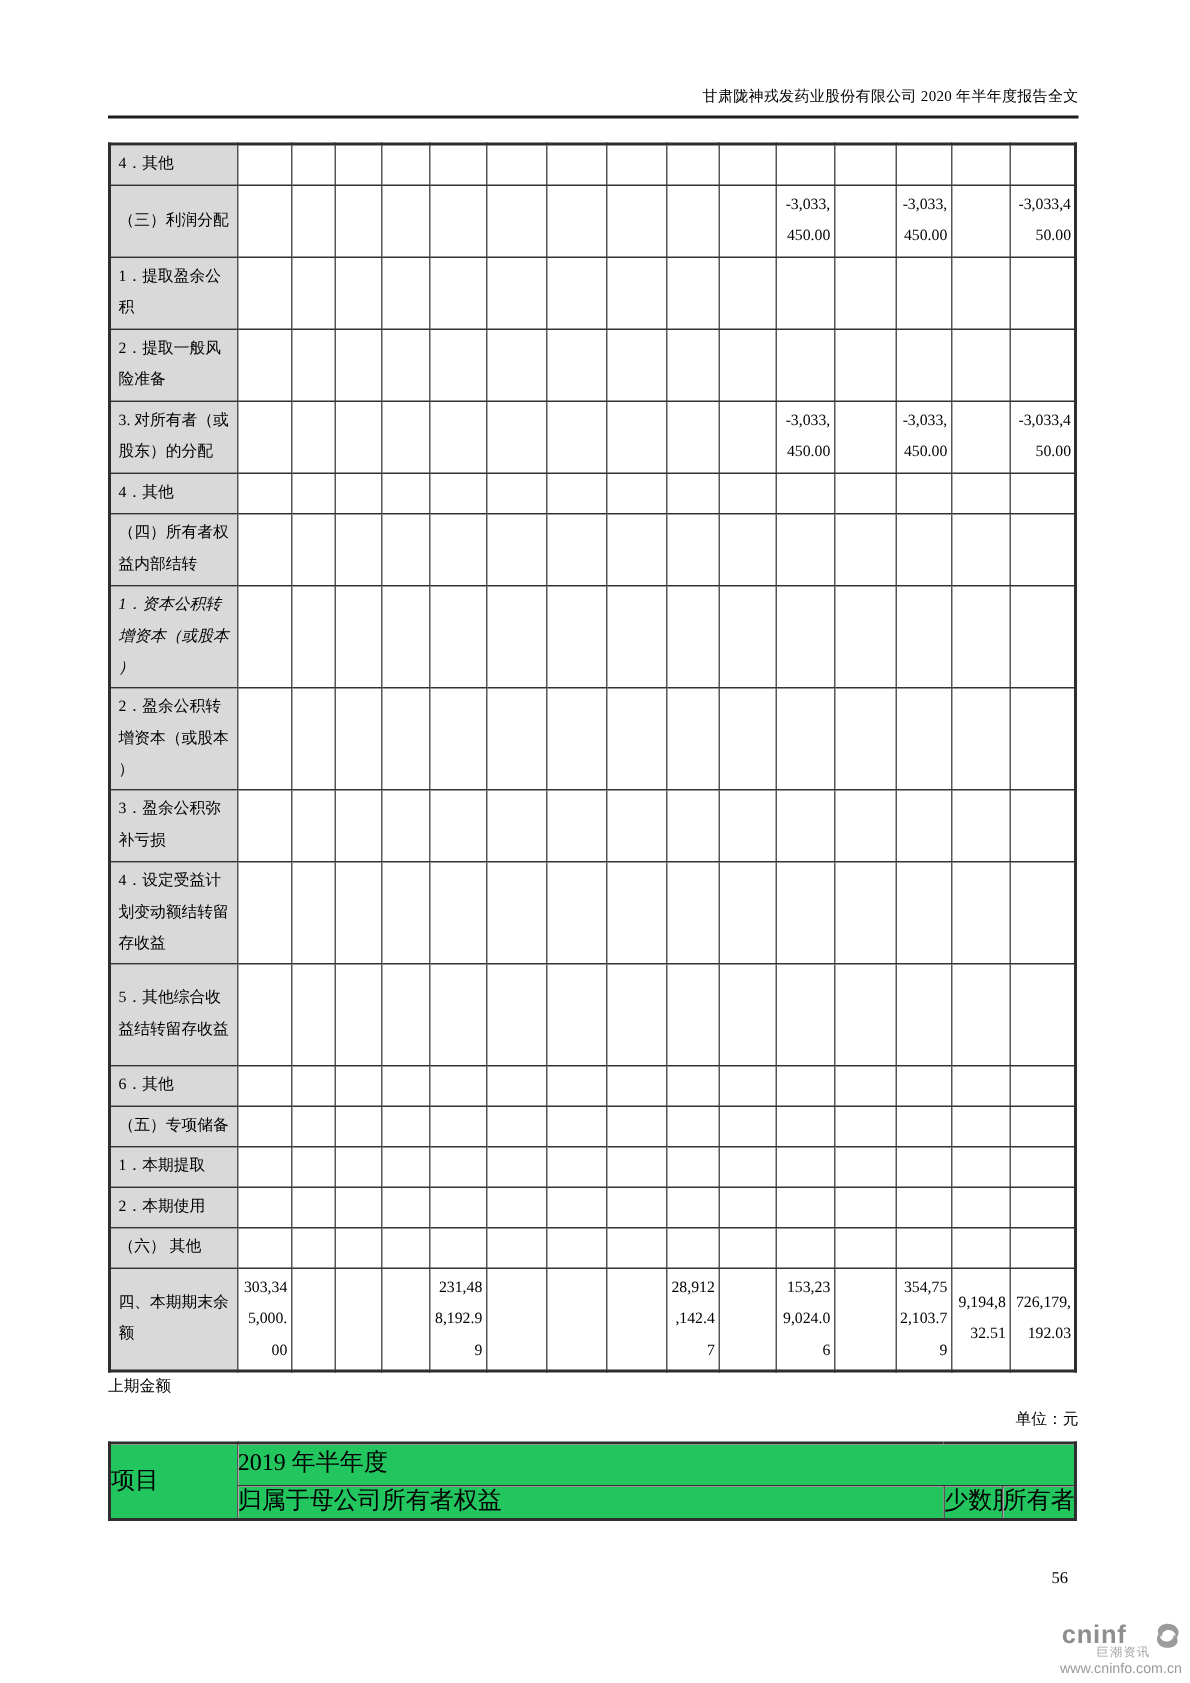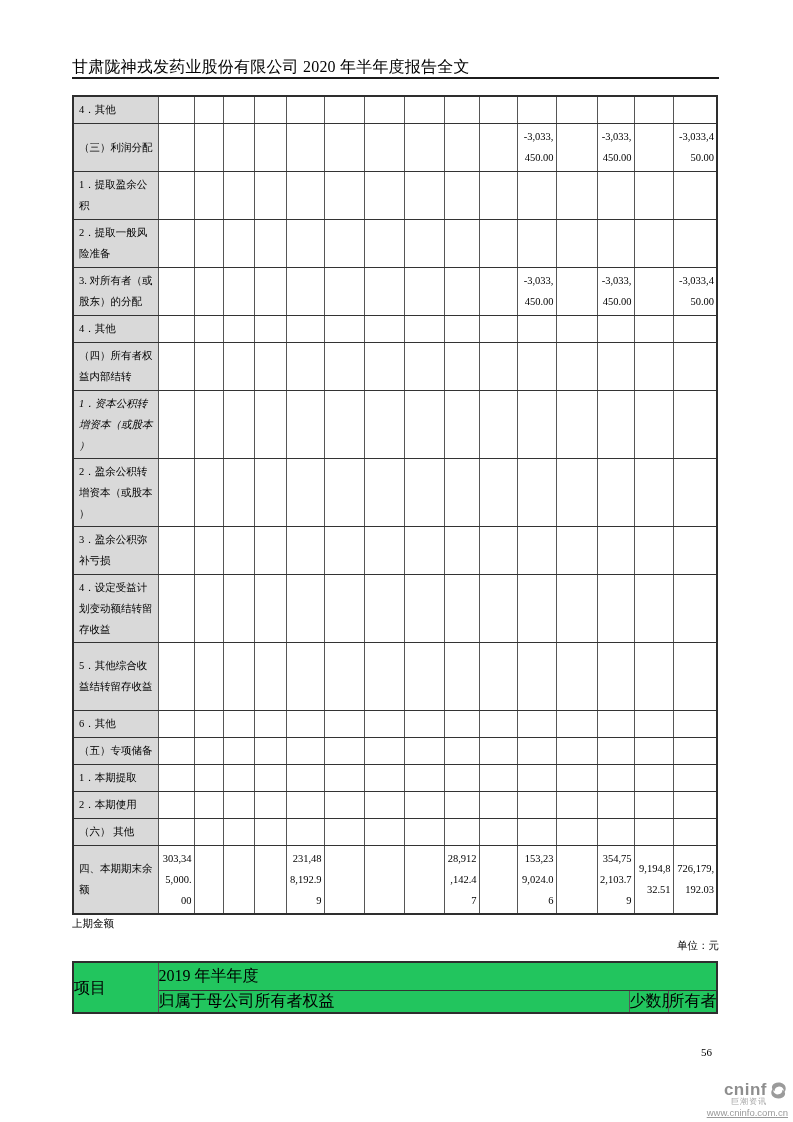--- a/index.html
+++ b/index.html
@@ -3,21 +3,21 @@
 <meta charset="utf-8">
 <style>
   * { margin:0; padding:0; box-sizing:border-box; }
   html,body { background:#ffffff; }
   .page {
     position:relative; width:793px; height:1122px; background:#ffffff;
     font-family:"Liberation Serif","DejaVu Serif",serif; color:#000; overflow:hidden;
   }
   .header-title {
     position:absolute; top:57px; left:72px; width:647px;
-    text-align:left; font-size:16px; letter-spacing:0.2px; white-space:nowrap;
+    text-align:right; font-size:10px; letter-spacing:0.2px; white-space:nowrap;
   }
   .header-rule {
     position:absolute; top:77px; left:72px; width:647px; height:2px; background:#1c1c1c;
   }
   table.equity {
     position:absolute; top:95px; left:72px; width:644px;
     border-collapse:collapse; table-layout:fixed;
     border:2px solid #2e2e2e;
   }
   table.equity td {
@@ -42,24 +42,24 @@
     background:#22c55e; text-align:left; vertical-align:middle;
     border-top:1.6px solid #333333; border-bottom:1.6px solid #333333;
     border-left:1px solid #565656; border-right:1px solid #565656;
     font-size:16px; line-height:20px; overflow:hidden; white-space:nowrap;
   }
   .page-number { position:absolute; top:1046px; left:701px; font-size:11px; }
   .cninfo {
     position:absolute; top:1081px; right:5px; text-align:right;
     font-family:"Liberation Sans","DejaVu Sans",sans-serif; line-height:1.1;
   }
-  .cninfo .brand-row { display:flex; align-items:center; justify-content:flex-end; gap:2px; }
+  .cninfo .brand-row { display:flex; align-items:center; justify-content:flex-end; gap:18px; }
   .cninfo .brand { font-size:17px; font-weight:bold; color:#8e8e8e; letter-spacing:0.5px; }
   .cninfo .cname { font-size:8px; color:#a3a3a3; margin-right:21px; margin-top:-2px; letter-spacing:1px; }
-  .cninfo .curl  { font-size:9.5px; color:#9a9a9a; margin-top:1px;text-decoration:underline; }
+  .cninfo .curl  { font-size:9.5px; color:#9a9a9a; margin-top:1px; }
 </style>
 </head>
 <body>
 
 <div class="page">
 
   <div class="header-title">甘肃陇神戎发药业股份有限公司 2020 年半年度报告全文</div>
   <div class="header-rule"></div>
 
   <table class="equity">

